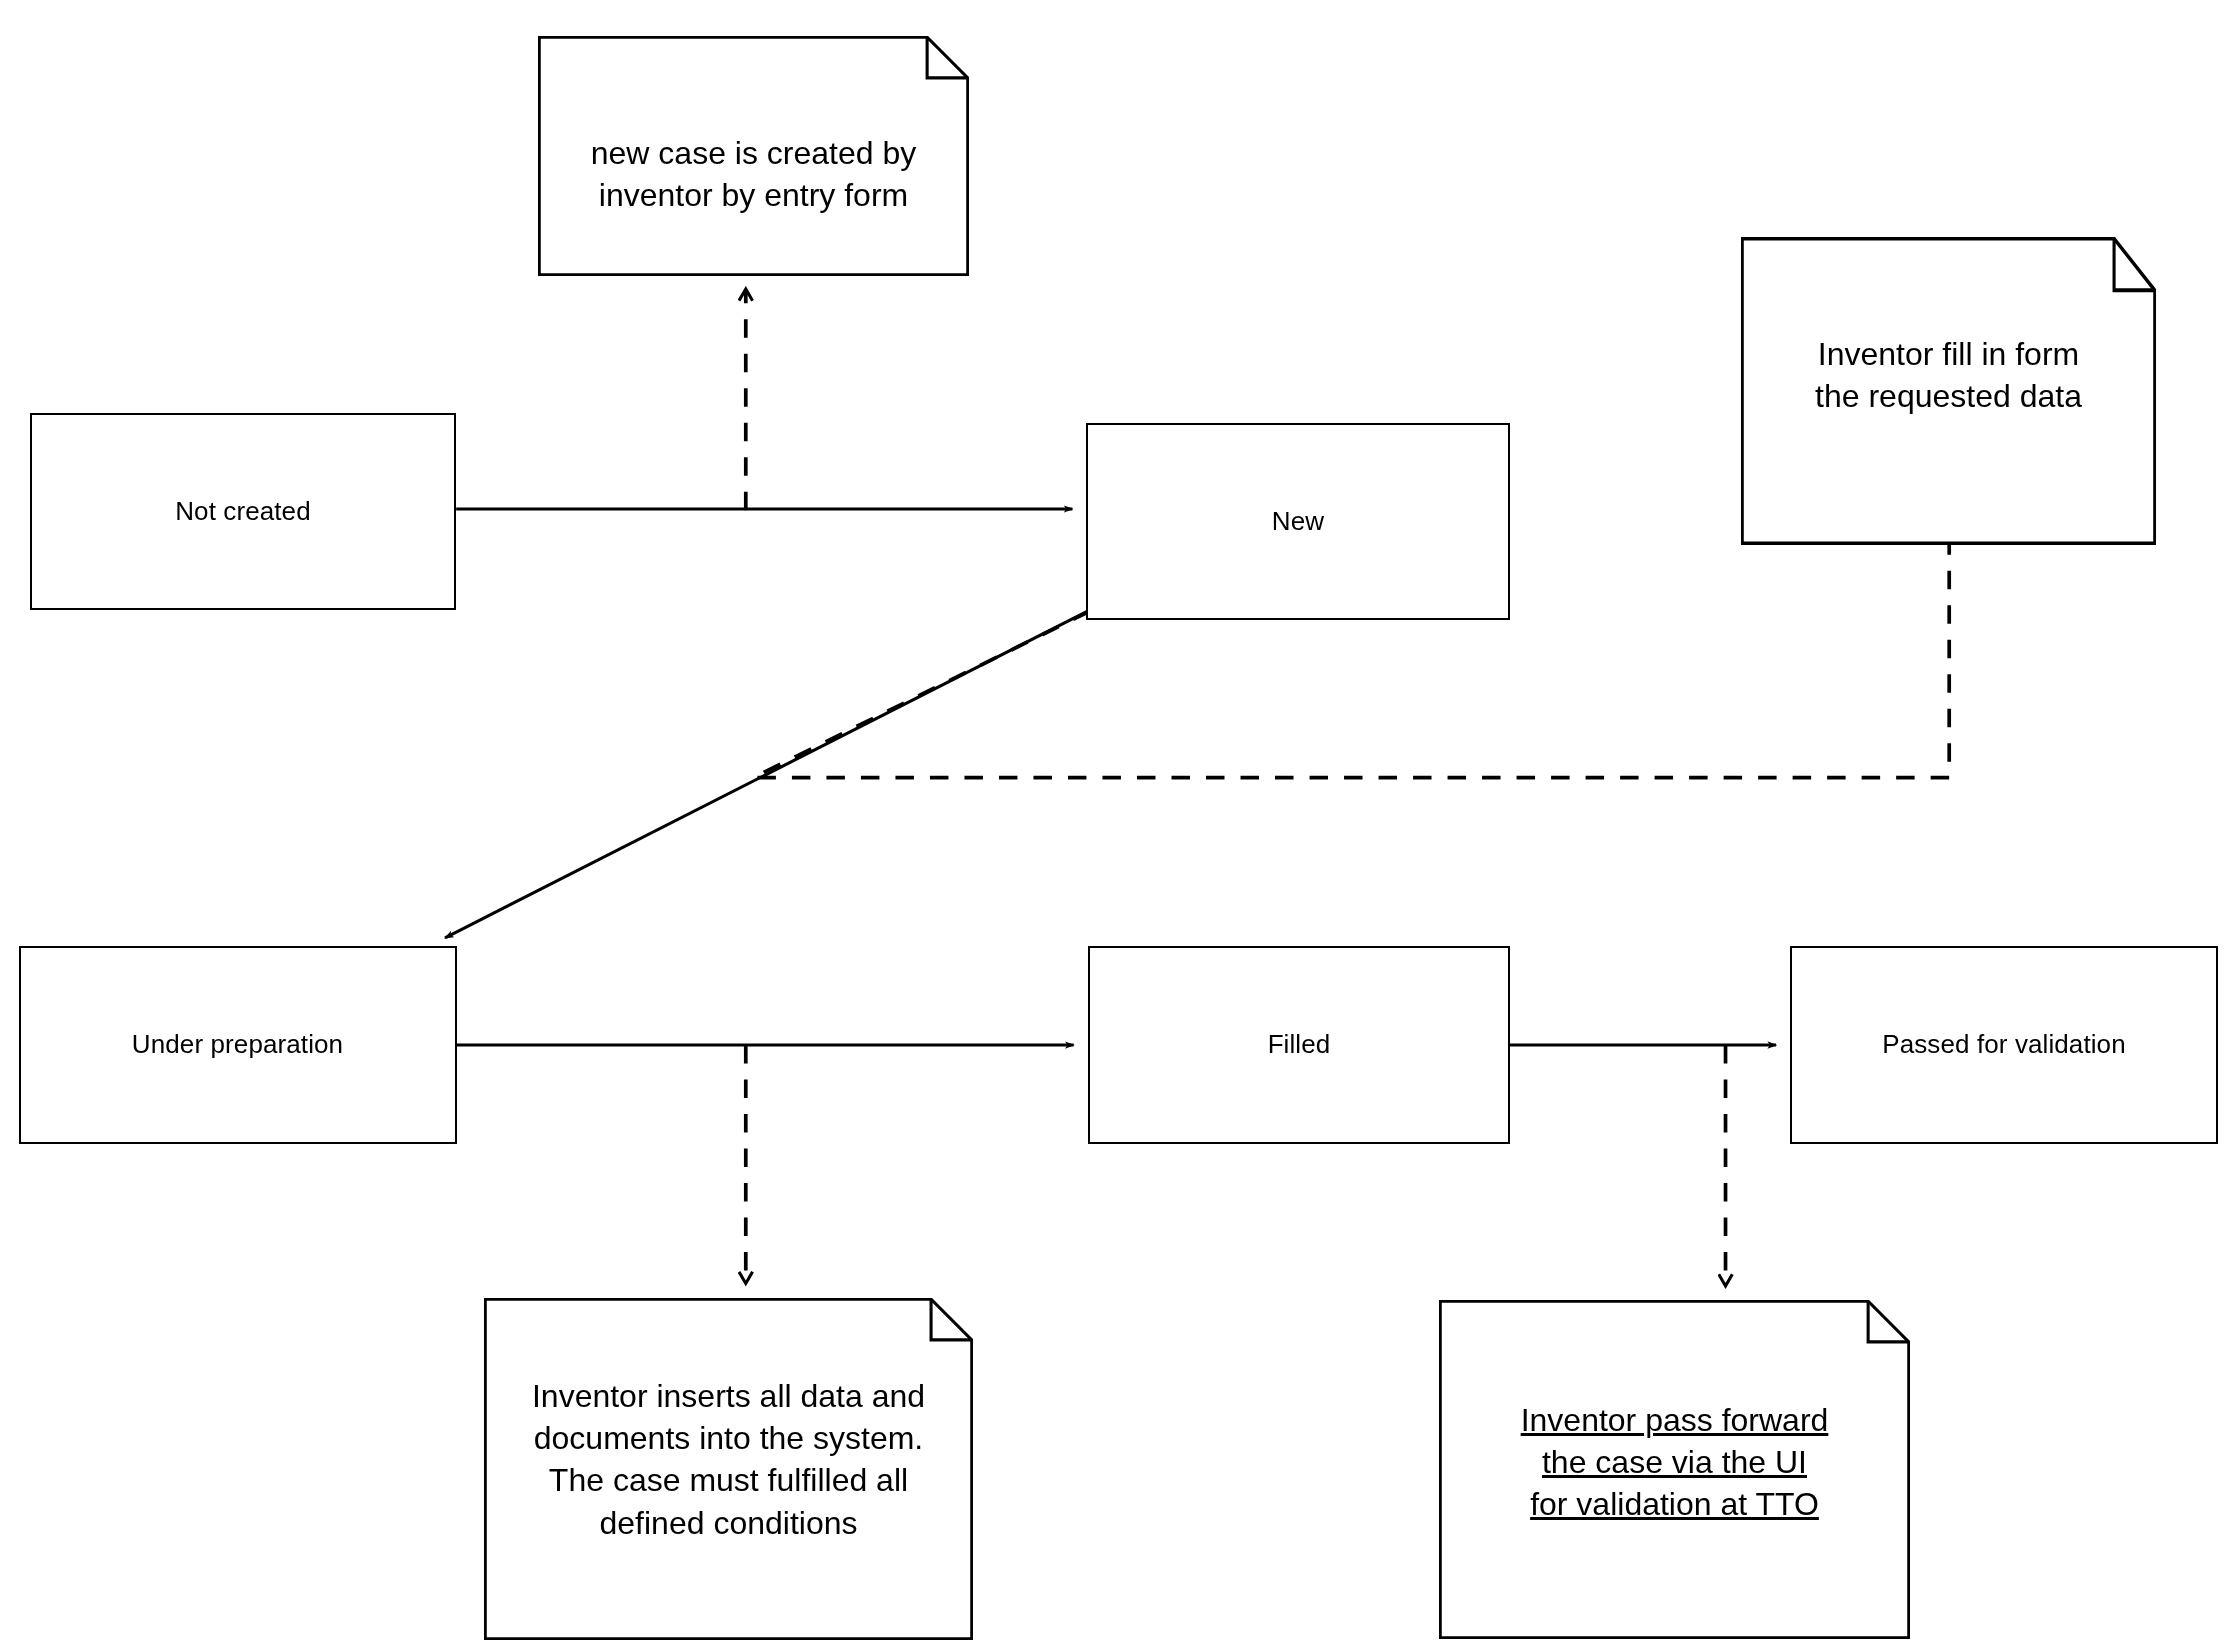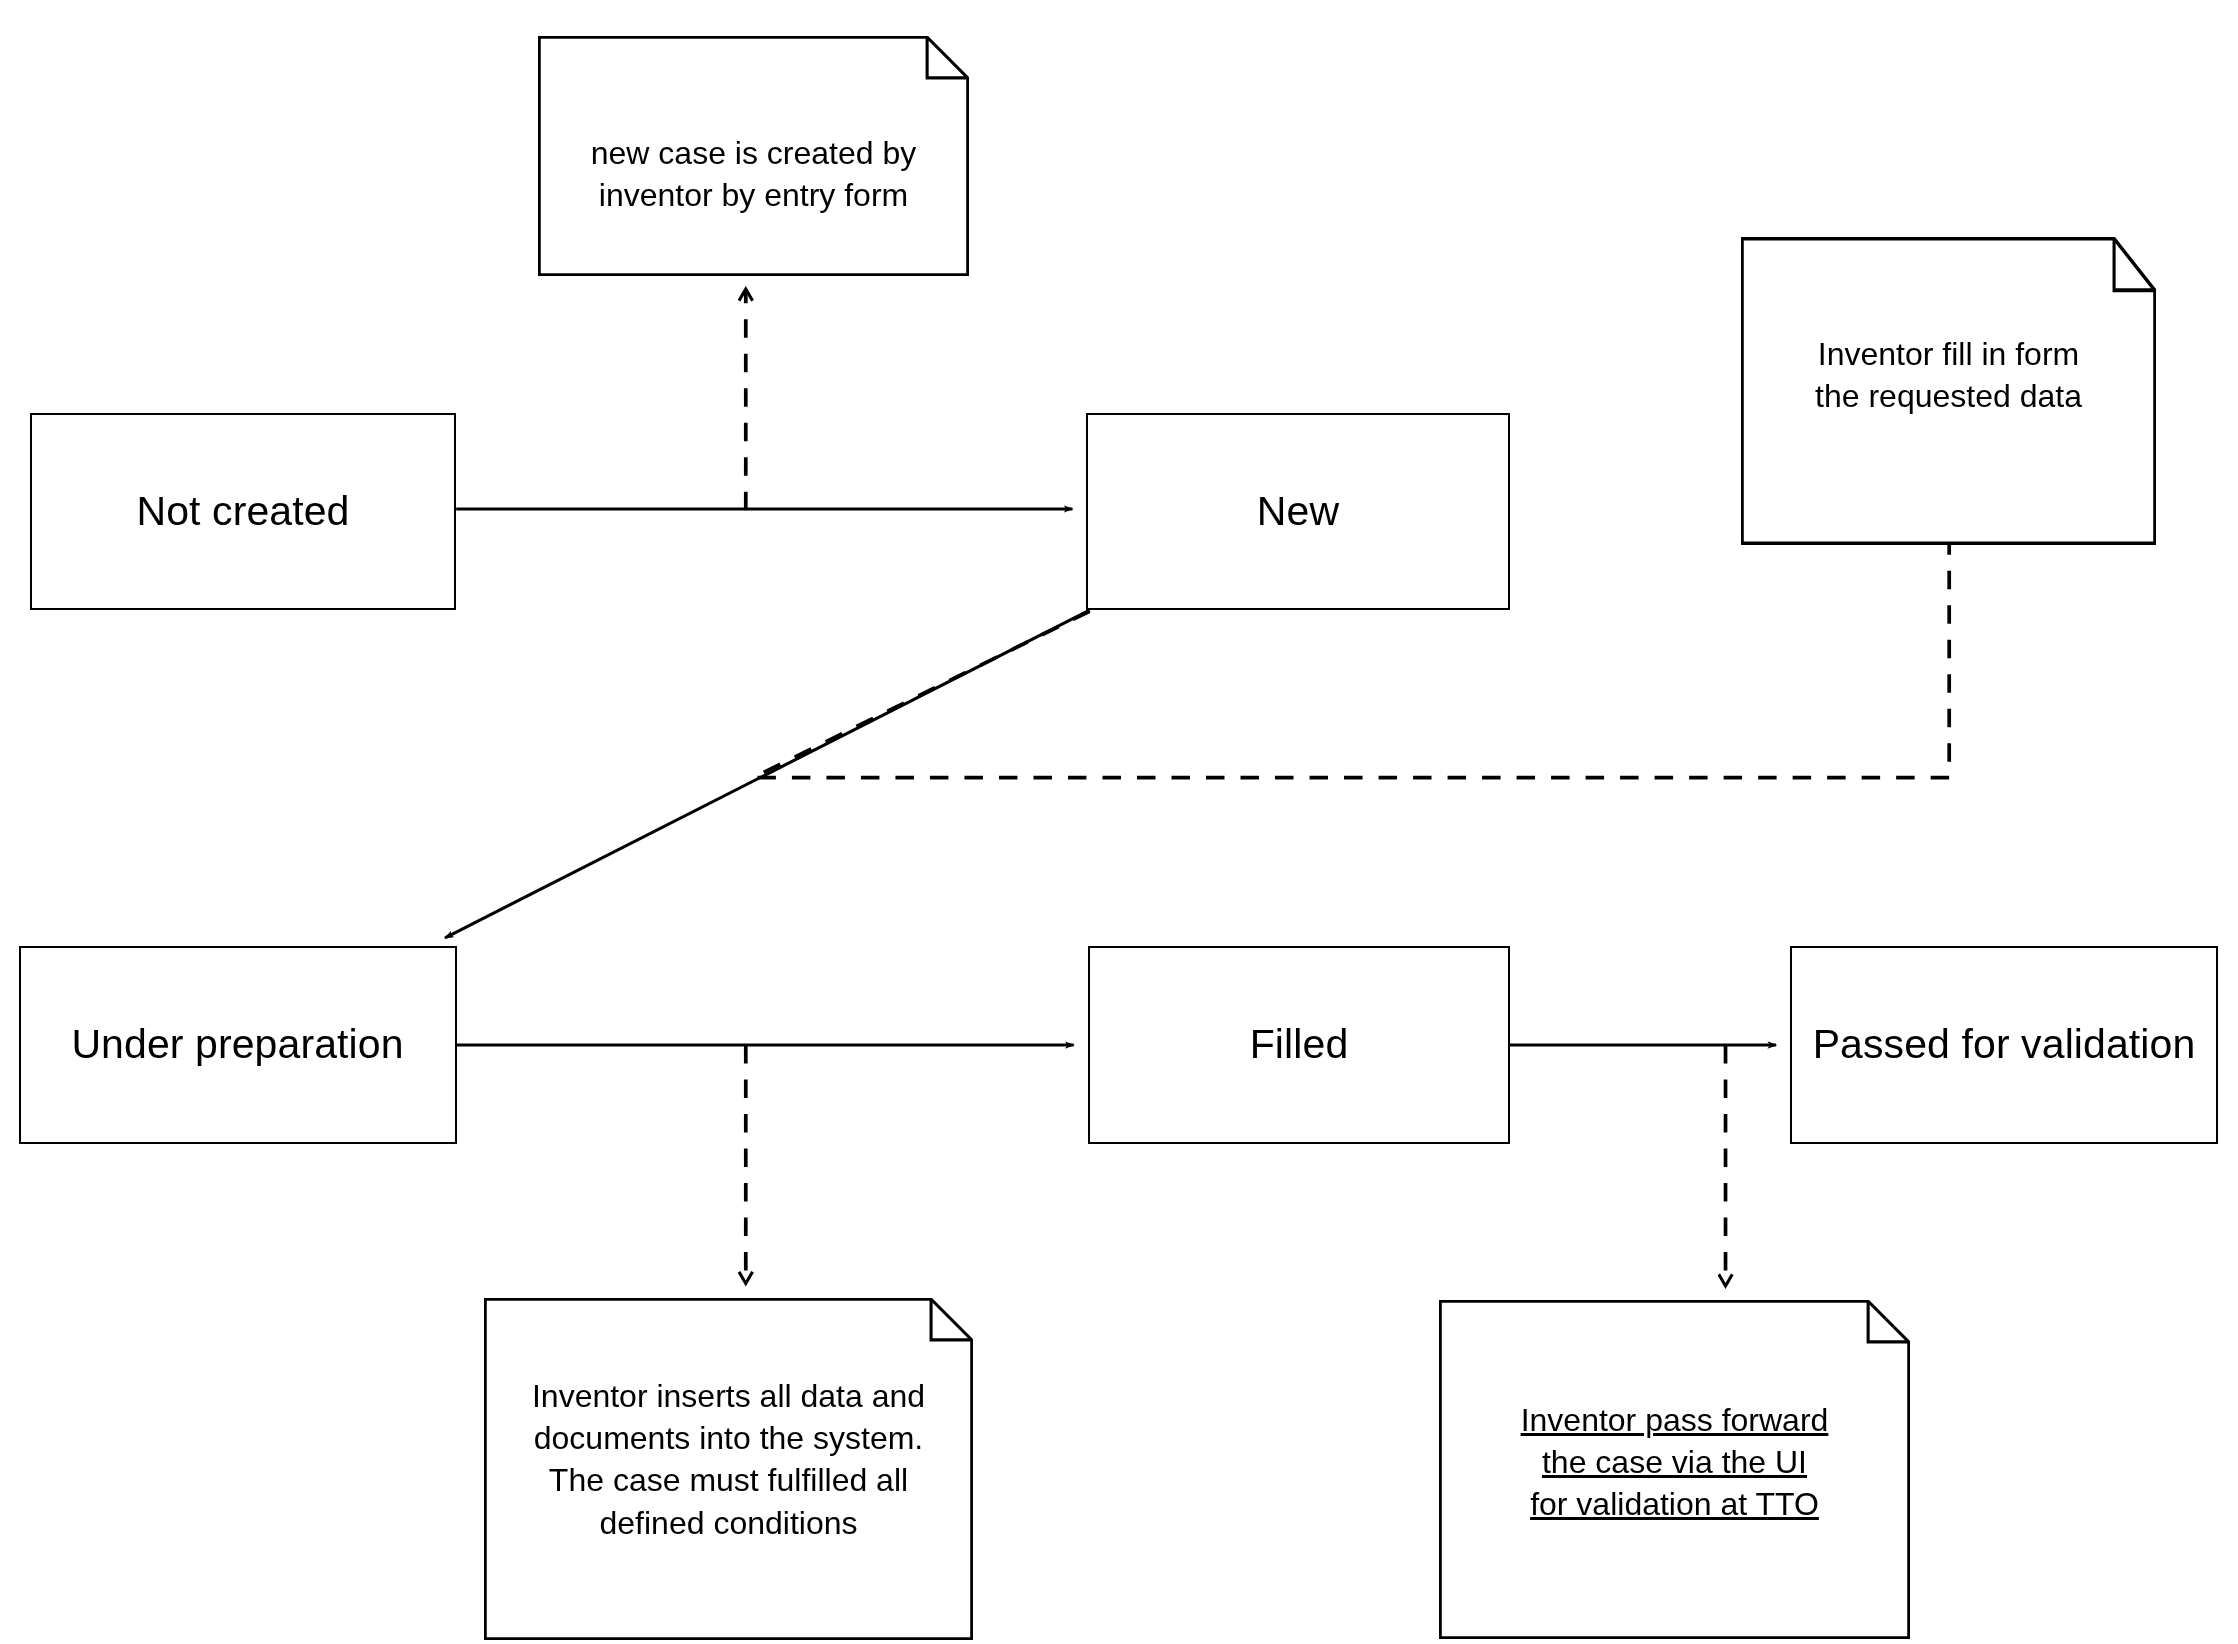--- a/index.html
+++ b/index.html
@@ -30,21 +30,21 @@
     position: absolute;
     box-sizing: border-box;
     border: 2.5px solid #000000;
     background: #ffffff;
     display: flex;
     align-items: center;
     justify-content: center;
     z-index: 5;
   }
   .state-label {
-    font-size: 41px;
+    font-size: 26px;
     color: #000000;
     text-align: center;
     line-height: 1.2;
     white-space: nowrap;
     letter-spacing: 0.1px;
   }
   .note-node {
     position: absolute;
     z-index: 5;
   }
@@ -110,21 +110,21 @@
 
     <path d="M1210,1696 L1210,2082" fill="none" stroke="#000000" stroke-width="6" stroke-dasharray="30,26" marker-end="url(#arrow-open)"></path>
 
     <path d="M2800,1696 L2800,2086" fill="none" stroke="#000000" stroke-width="6" stroke-dasharray="30,26" marker-end="url(#arrow-open)"></path>
   </svg>
 
   <div class="state-node" style="left:30px; top:413px; width:426px; height:197px;">
     <span class="state-label">Not created</span>
   </div>
 
-  <div class="state-node" style="left:1086px; top:413px; width:424px; height:197px;justify-content:center;">
+  <div class="state-node" style="left:1086px; top:423px; width:424px; height:197px;justify-content:center;">
     <span class="state-label">New</span>
   </div>
 
   <div class="state-node" style="left:1088px; top:946px; width:422px; height:198px;">
     <span class="state-label">Filled</span>
   </div>
 
   <div class="state-node" style="left:18.5px; top:946px; width:438px; height:198px;">
     <span class="state-label">Under preparation</span>
   </div>

